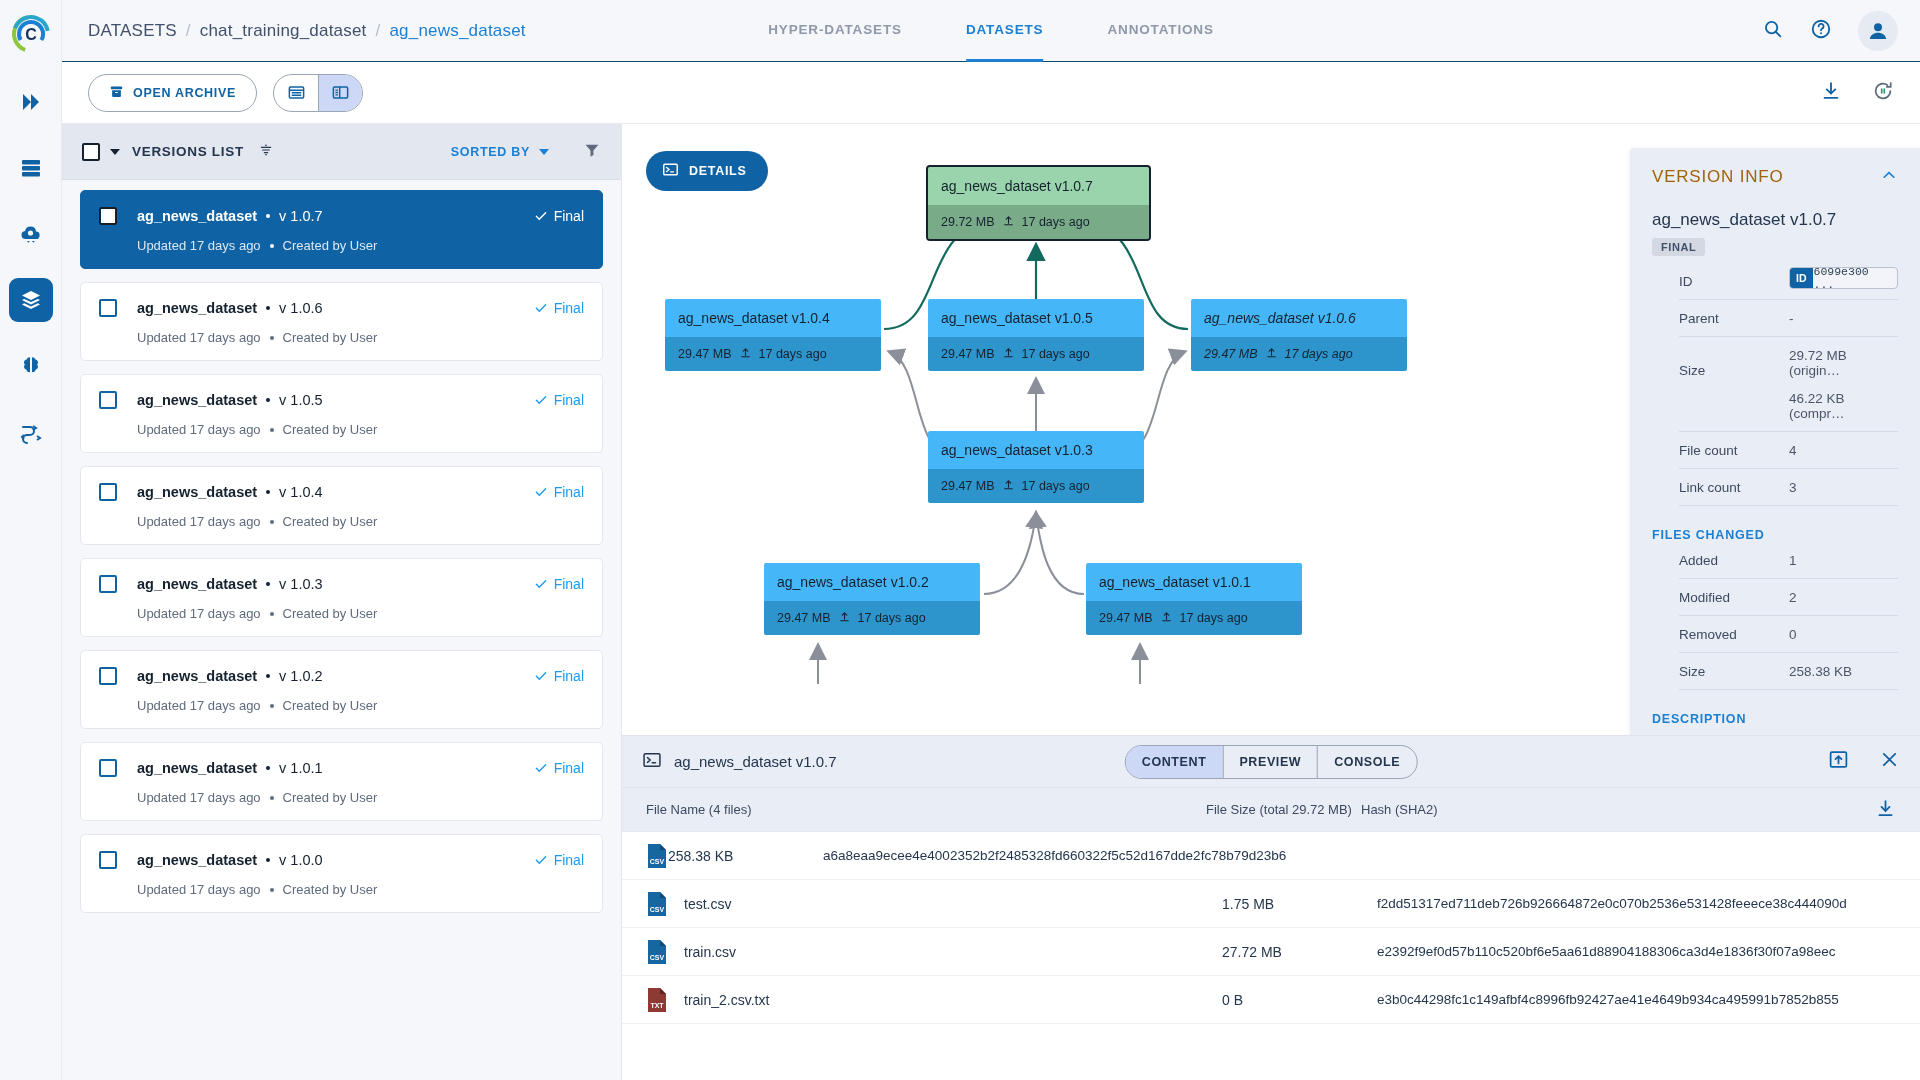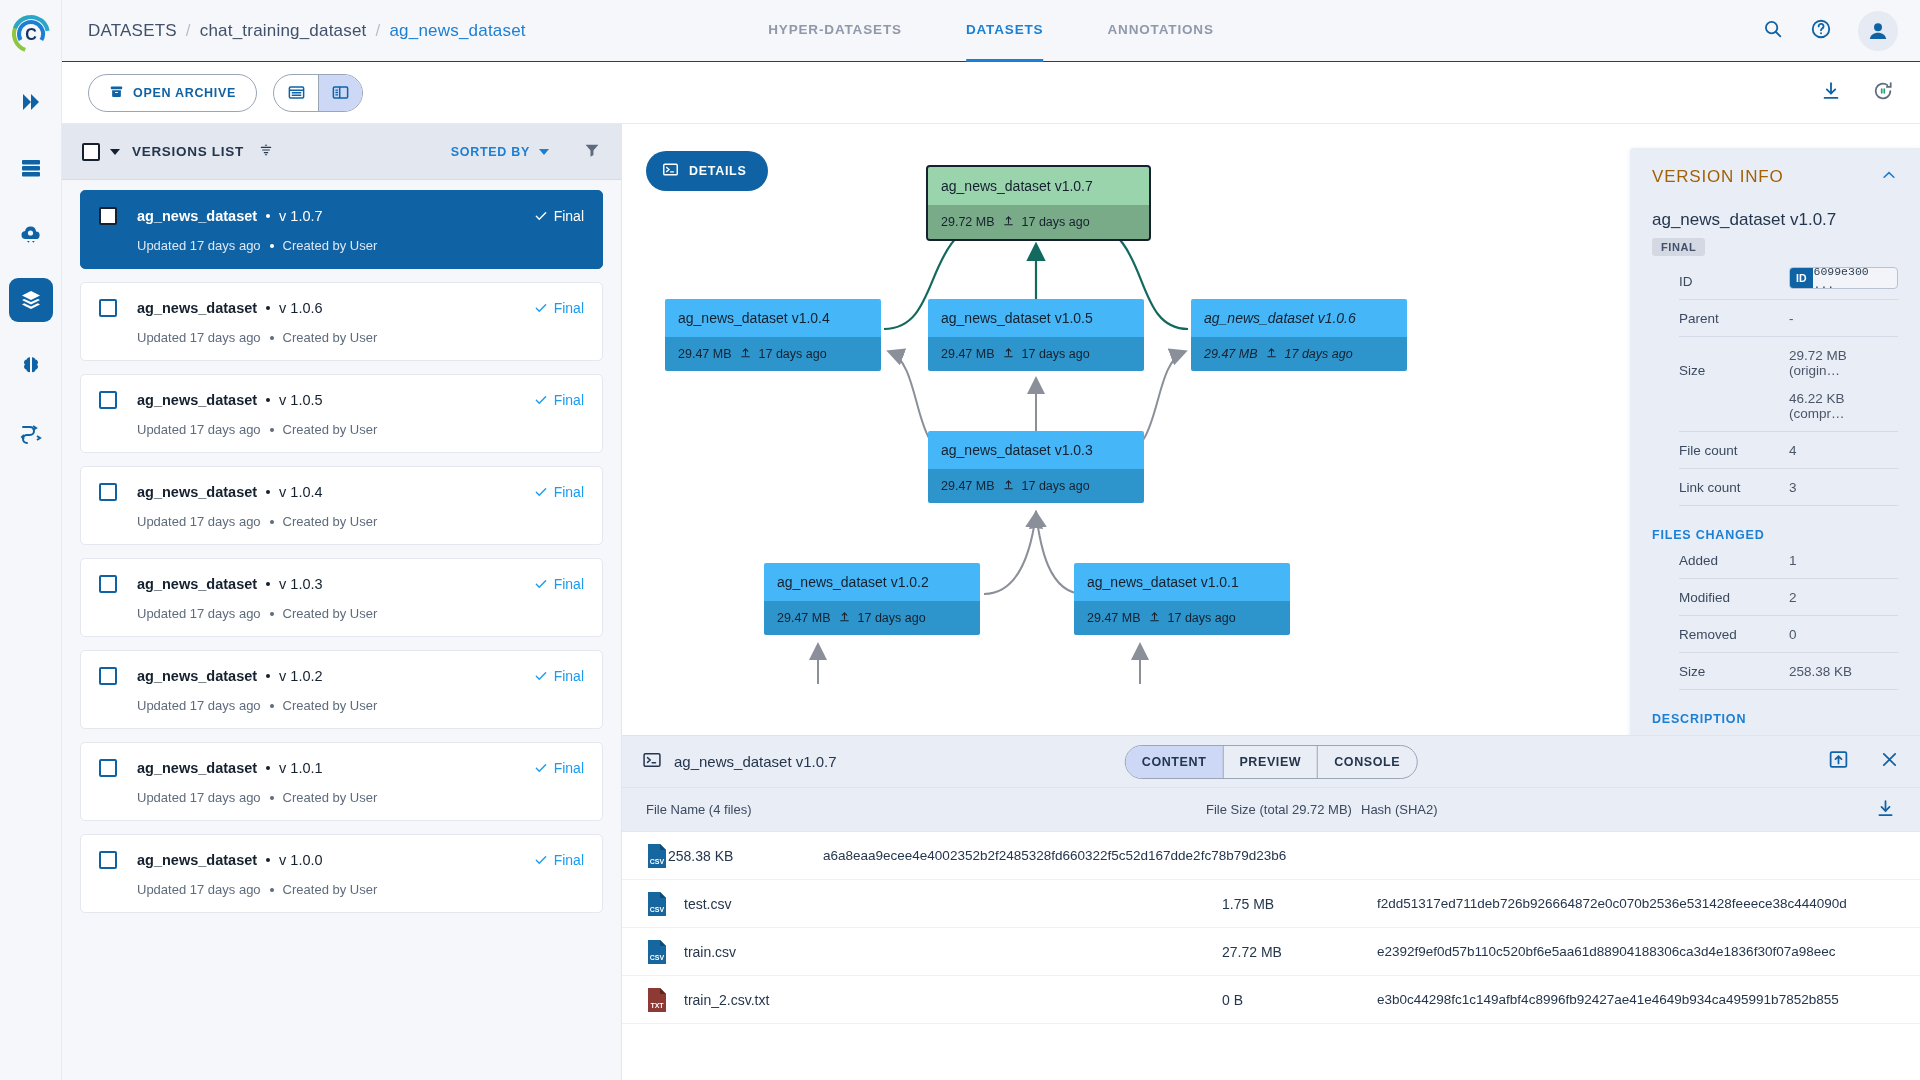--- a/index.html
+++ b/index.html
@@ -632,21 +632,21 @@
           <svg width="13" height="13" viewBox="0 0 24 24" fill="none" stroke="#15212e" stroke-width="2" stroke-linecap="round">
             <path d="M12 17V5.5"></path>
               <path d="M7.8 9.6L12 5.4l4.2 4.2"></path>
               <path d="M5 19.8h14"></path>
           </svg>
         </span>
         <span>17 days ago</span>
       </div>
     </div>
 
-    <div class="node blue" style="left:452px; top:439px;">
+    <div class="node blue" style="left:464px; top:439px;">
       <div class="top">ag_news_dataset v1.0.1</div>
       <div class="bot">
         <span>29.47 MB</span>
         <span>
           <svg width="13" height="13" viewBox="0 0 24 24" fill="none" stroke="#15212e" stroke-width="2" stroke-linecap="round">
             <path d="M12 17V5.5"></path>
               <path d="M7.8 9.6L12 5.4l4.2 4.2"></path>
               <path d="M5 19.8h14"></path>
           </svg>
         </span>

